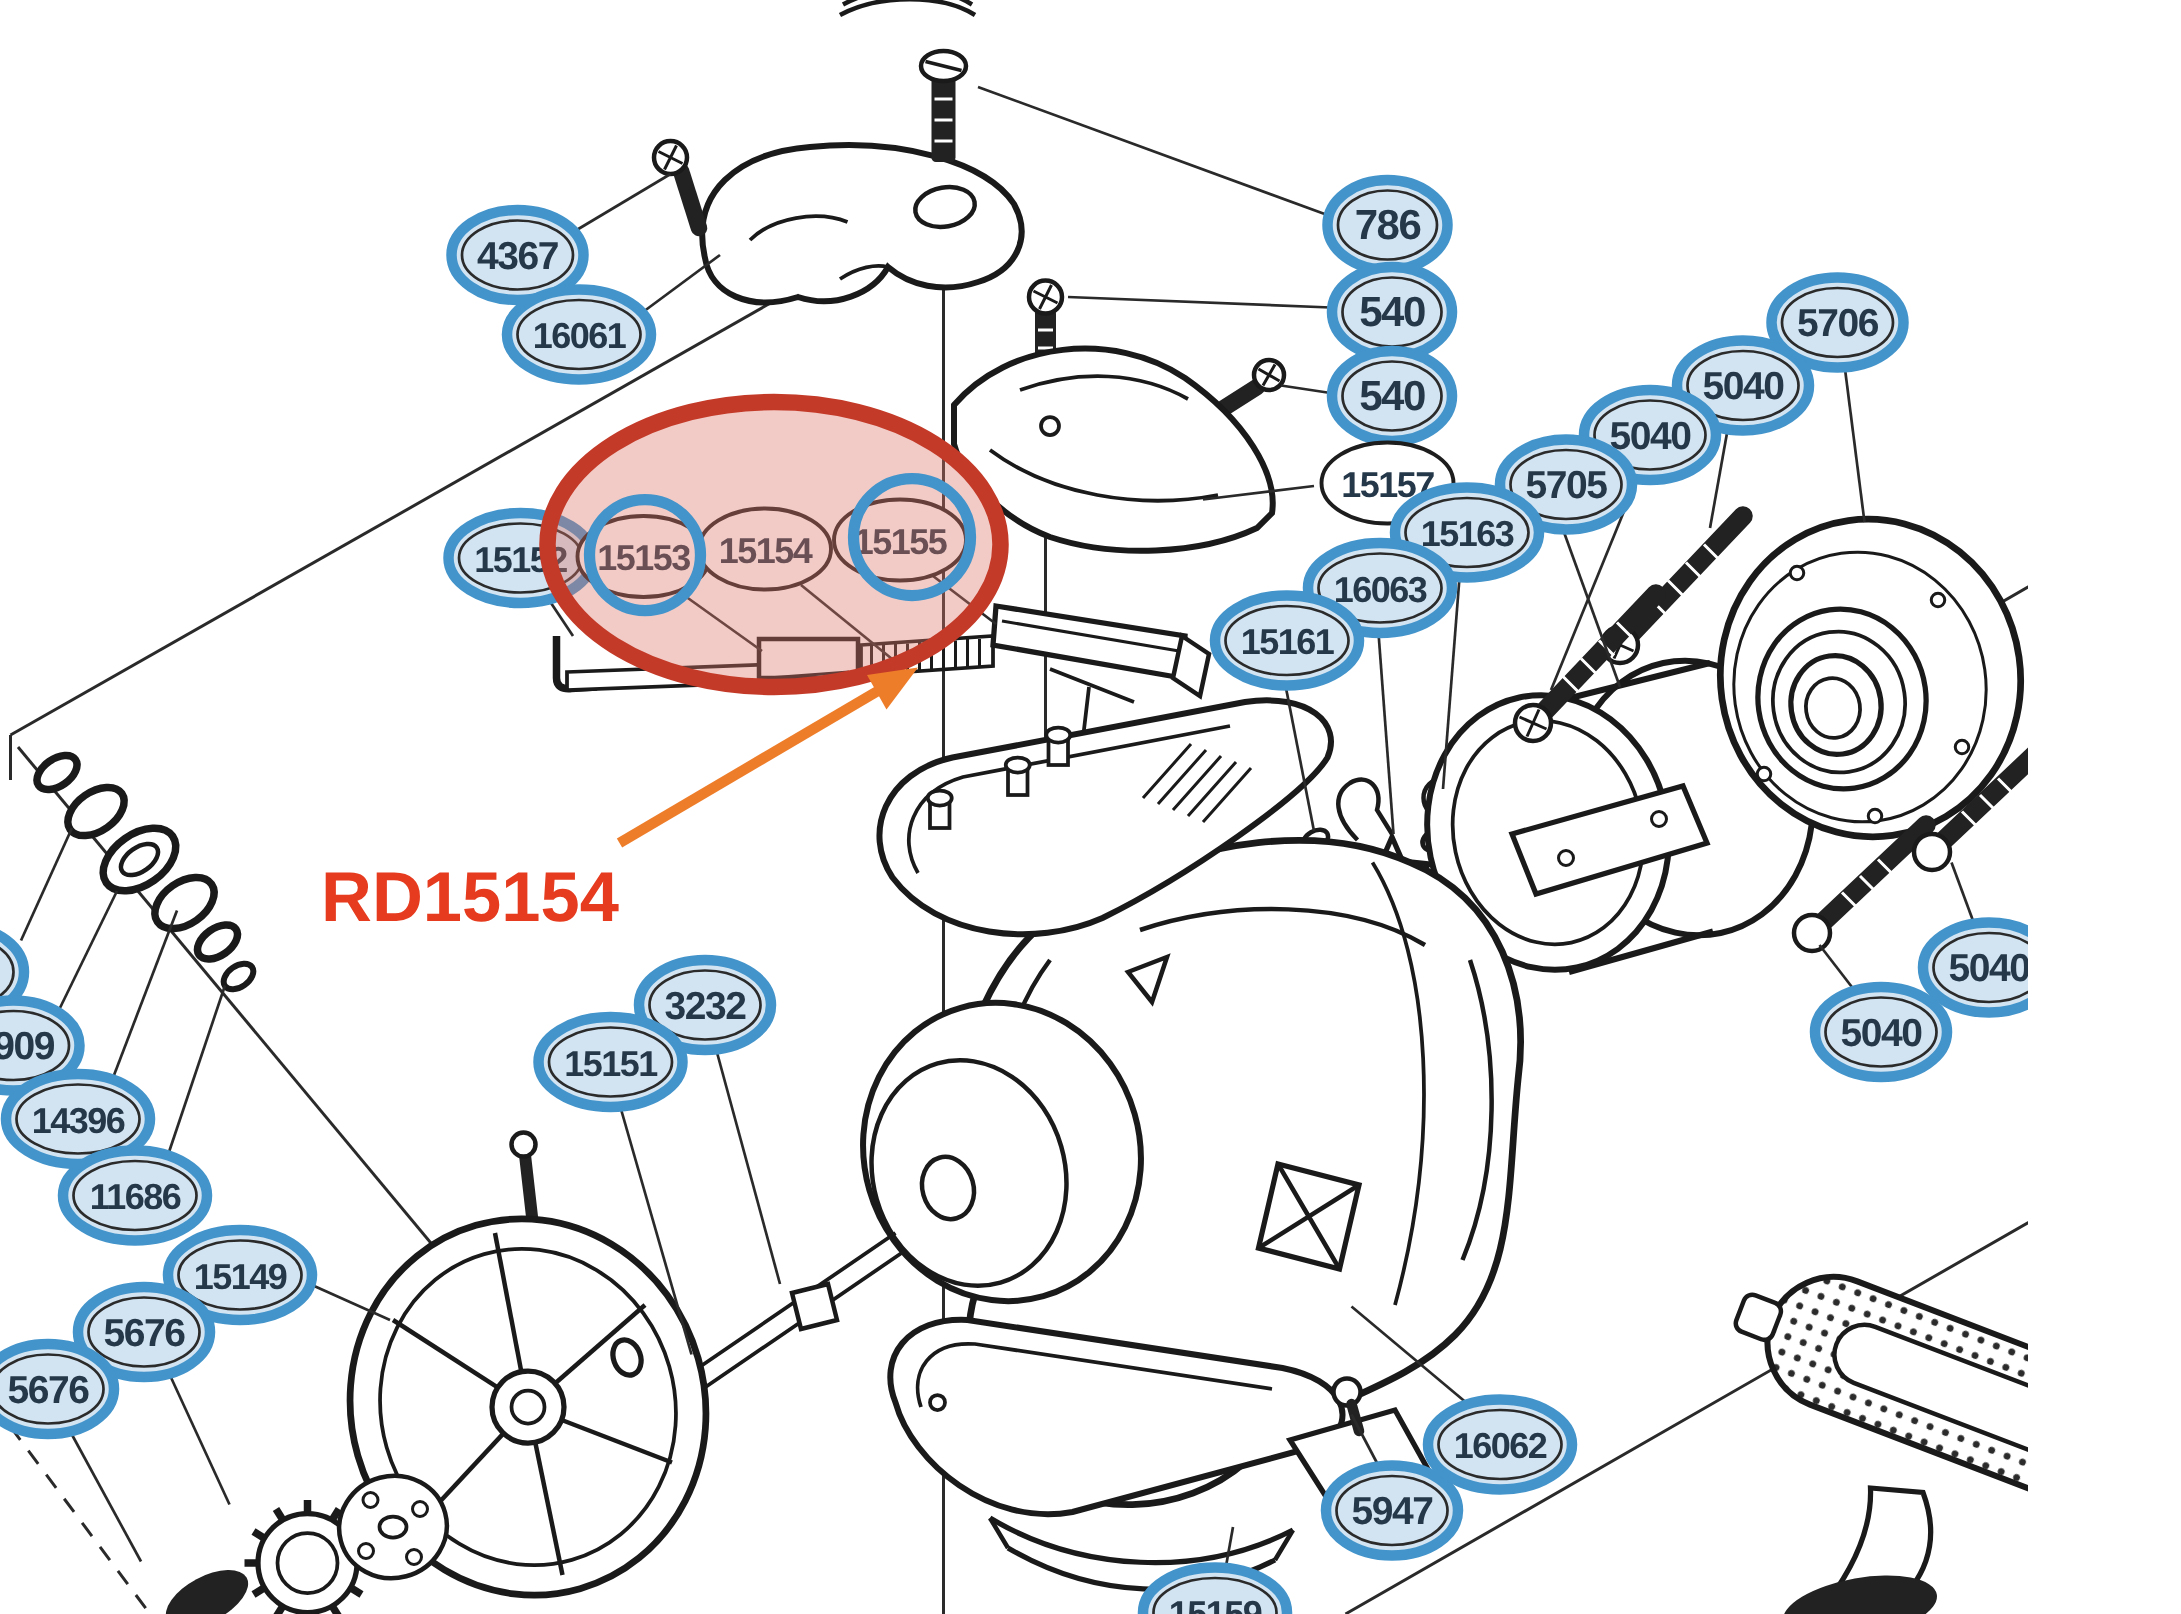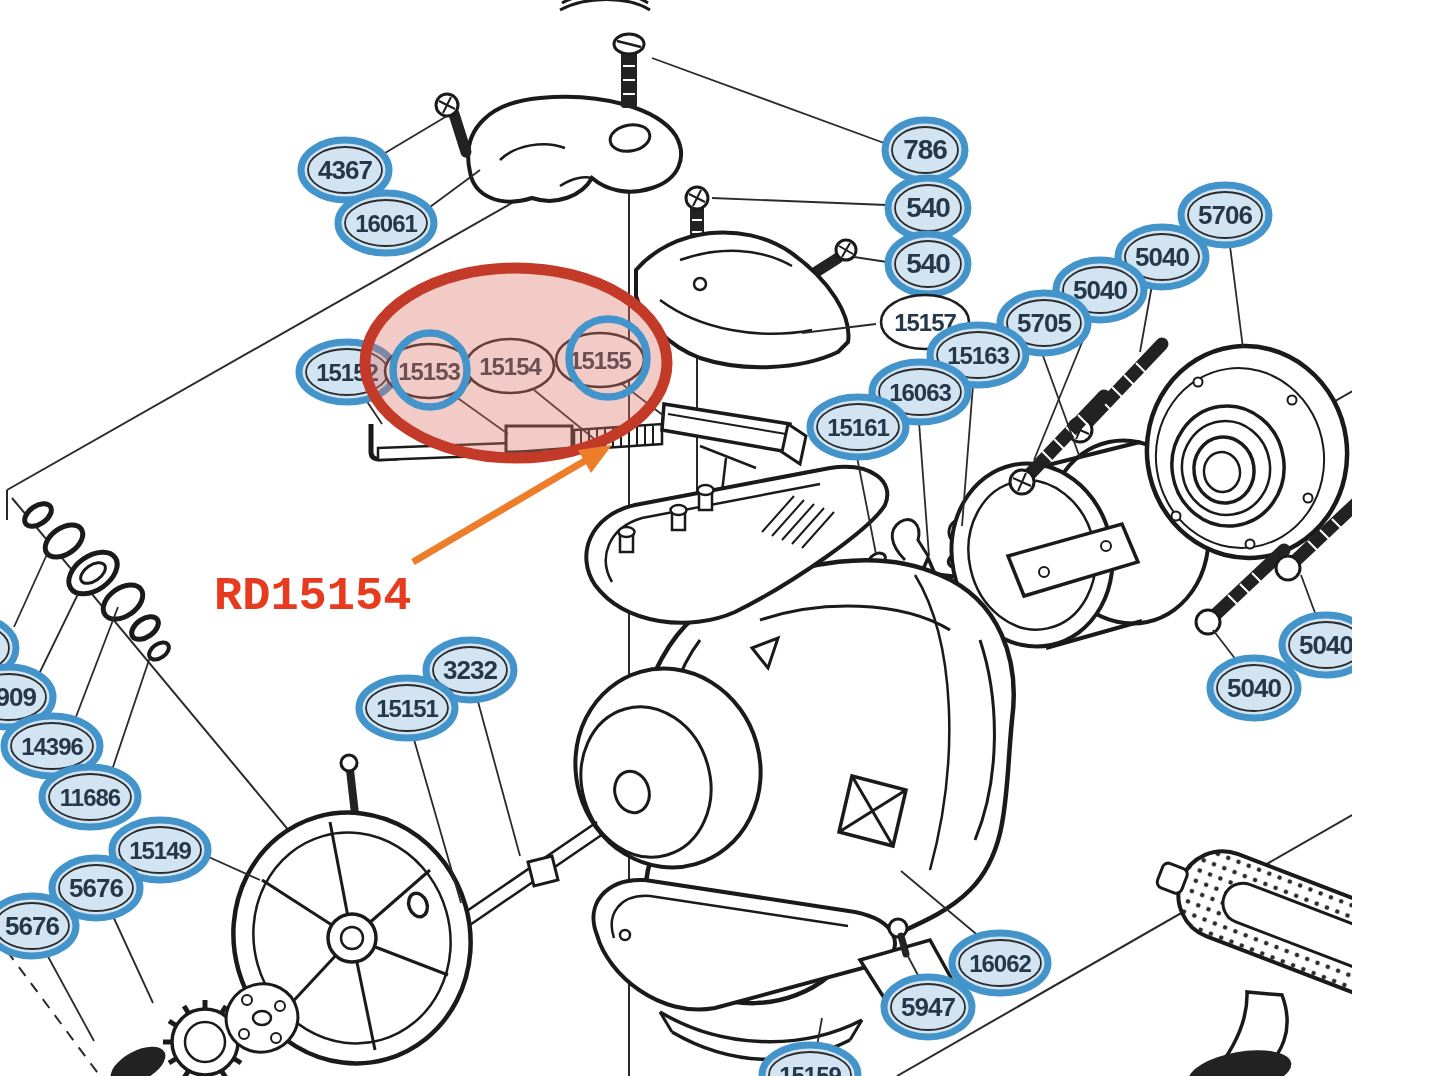--- a/index.html
+++ b/index.html
@@ -18,21 +18,21 @@
   .label-ellipse-plain{fill:#ffffff;stroke:#1d1d1d;stroke-width:2.6;}
   .label-text{fill:var(--label-text);font-family:"Liberation Sans",sans-serif;
     font-weight:bold;letter-spacing:-1px;text-anchor:middle;}
   .hl-ellipse{fill:var(--hl-fill);stroke:var(--hl-stroke);stroke-width:11;}
   .hl-ring{fill:none;stroke:var(--label-ring);stroke-width:7.5;}
   .hl-arrow{stroke:var(--arrow);stroke-width:7;fill:none;}
   .hl-arrowhead{fill:var(--arrow);stroke:none;}
   .rd-label{
     position:absolute;left:214px;top:570px;
     font-size:47px;font-weight:bold;color:var(--red-text);
-    font-family:Liberation Mono, monospace;letter-spacing:0px;white-space:nowrap;
+    font-family:Liberation Sans, sans-serif;letter-spacing:0px;white-space:nowrap;
   }
 </style>
 </head>
 <body>
 
 <div class="canvas">
 <svg width="1454" height="1076" viewBox="0 0 1454 1076">
   <defs>
     <pattern id="dots" width="11" height="11" patternUnits="userSpaceOnUse">
       <rect width="11" height="11" fill="#ffffff"></rect>

